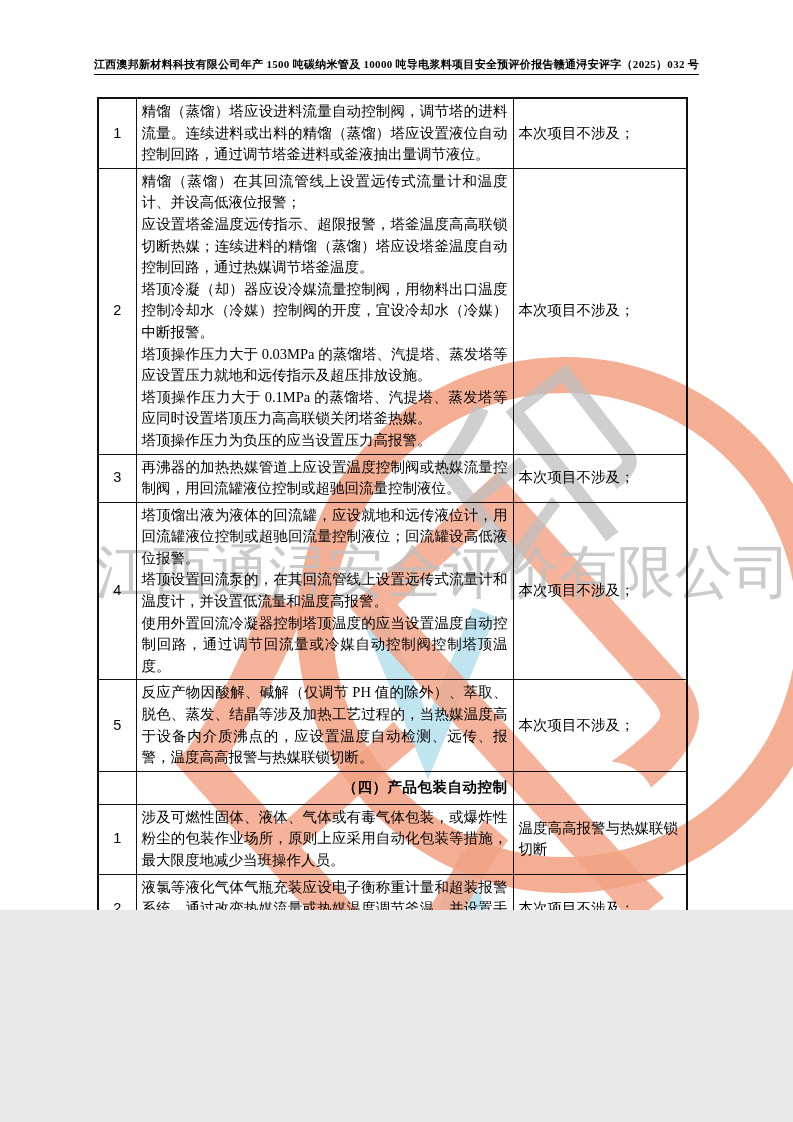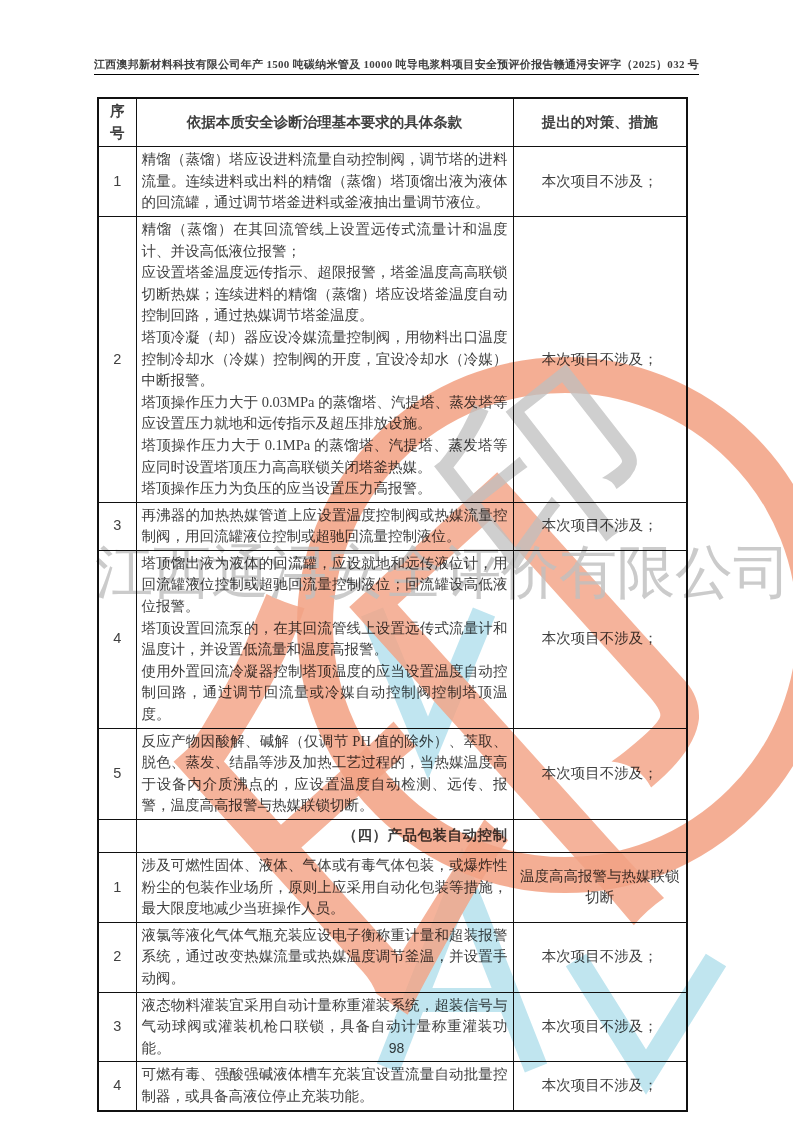--- a/index.html
+++ b/index.html
@@ -1,18 +1,18 @@
 <!DOCTYPE html>
 <html><head>
 <meta charset="utf-8">
 <style>
   html,body{margin:0;padding:0;background:#e9e9e9;}
   .page{
-    position:relative;width:793px;height:1122px;background:#ffffff;
-    font-family:"Liberation Serif","DejaVu Serif",serif;color:#404040;overflow:hidden;
+    position:relative;width:793px;height:910px;background:#ffffff;
+    font-family:"Liberation Serif","DejaVu Serif",serif;color:#000000;overflow:hidden;
     margin:0 auto;
   }
   .doc-header{
     position:absolute;top:54px;left:0;width:100%;text-align:center;
   }
   .doc-header span{
     display:inline-block;font-size:11px;font-weight:bold;letter-spacing:0.3px;
     border-bottom:1.5px solid #000;padding-bottom:2px;white-space:nowrap;
   }
   table.req{
@@ -22,21 +22,21 @@
   }
   table.req td{
     border:1.5px solid #111;
     font-size:14.5px;line-height:21.6px;
     vertical-align:middle;
     padding:2px 5px;
   }
   td.hdr{font-weight:bold;text-align:center;height:27px;padding:2px;}
   td.num{text-align:center;font-family:"Liberation Sans","DejaVu Sans",sans-serif;font-size:13.5px;}
   td.clause{text-align:justify;white-space:pre-line;padding:2px 4px 2px 7px;}
-  td.measure{padding:2px 3px 2px 6px;text-align:center;}
+  td.measure{padding:2px 3px 2px 6px;}
   td.section-c{font-weight:bold;text-align:center;font-size:15px;height:28px;letter-spacing:0.5px;}
   td.section-l{font-weight:bold;text-align:right;font-size:15px;height:28px;letter-spacing:0.5px;padding-left:10px;margin-left:26px;}
   td.empty-cell{padding:0;}
   .page-num{
     position:absolute;top:1040px;left:0;width:100%;text-align:center;
     font-size:14px;font-family:"Liberation Sans","DejaVu Sans",sans-serif;
   }
   .watermark{
     position:absolute;left:0;top:0;width:793px;height:1122px;
     pointer-events:none;mix-blend-mode:multiply;z-index:5;
@@ -51,30 +51,25 @@
     <span>江西澳邦新材料科技有限公司年产 1500 吨碳纳米管及 10000 吨导电浆料项目安全预评价报告赣通浔安评字（2025）032 号</span>
   </div>
 
   <table class="req">
     <colgroup>
       <col style="width:38px">
         <col style="width:377px">
         <col style="width:174px">
     </colgroup>
     <tbody>
-      <tr>
-        <td class="hdr">序号</td>
-        <td class="hdr">依据本质安全诊断治理基本要求的具体条款</td>
-        <td class="hdr">提出的对策、措施</td>
-      </tr>
 
 
       <tr>
         <td class="num">1</td>
-        <td class="clause">精馏（蒸馏）塔应设进料流量自动控制阀，调节塔的进料流量。连续进料或出料的精馏（蒸馏）塔顶馏出液为液体的回流罐，通过调节塔釜进料或釜液抽出量调节液位。</td>
+        <td class="clause">精馏（蒸馏）塔应设进料流量自动控制阀，调节塔的进料流量。连续进料或出料的精馏（蒸馏）塔应设置液位自动控制回路，通过调节塔釜进料或釜液抽出量调节液位。</td>
         <td class="measure">本次项目不涉及；</td>
       </tr>
 
       <tr>
         <td class="num">2</td>
         <td class="clause">精馏（蒸馏）在其回流管线上设置远传式流量计和温度计、并设高低液位报警；
 应设置塔釜温度远传指示、超限报警，塔釜温度高高联锁切断热媒；连续进料的精馏（蒸馏）塔应设塔釜温度自动控制回路，通过热媒调节塔釜温度。
 塔顶冷凝（却）器应设冷媒流量控制阀，用物料出口温度控制冷却水（冷媒）控制阀的开度，宜设冷却水（冷媒）中断报警。
 塔顶操作压力大于 0.03MPa 的蒸馏塔、汽提塔、蒸发塔等应设置压力就地和远传指示及超压排放设施。
 塔顶操作压力大于 0.1MPa 的蒸馏塔、汽提塔、蒸发塔等应同时设置塔顶压力高高联锁关闭塔釜热媒。

